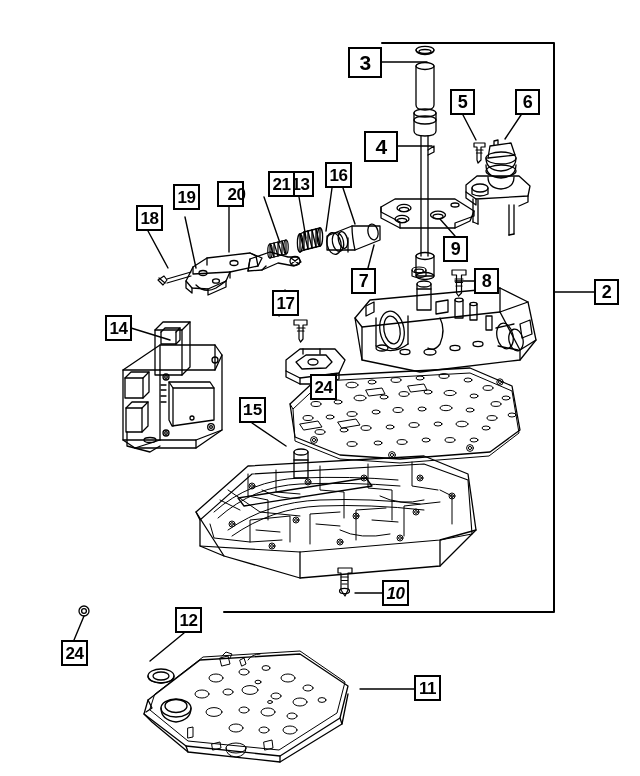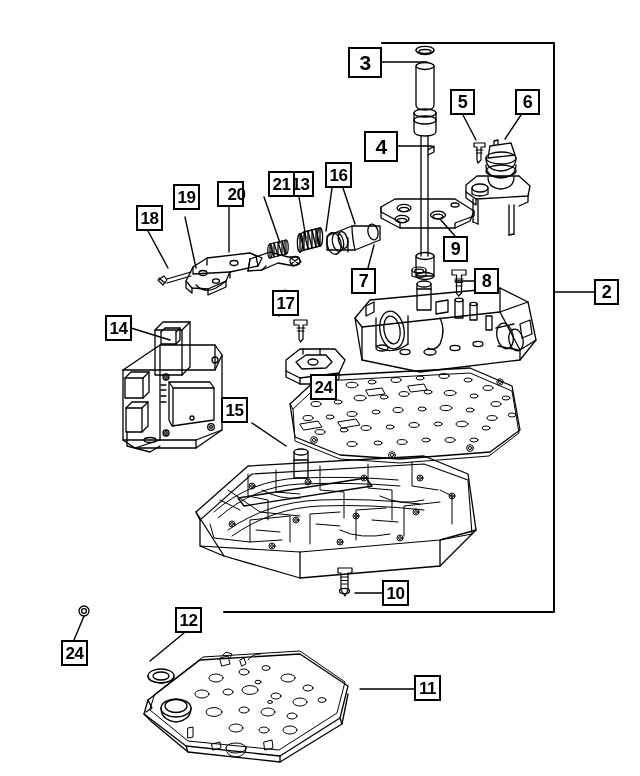--- a/index.html
+++ b/index.html
@@ -500,26 +500,26 @@
 
   <div id="callout-layer">
       <div class="callout sz-sm" style="left: 594px; top: 279px;">2</div>
       <div class="callout sz-lg" style="left: 348px; top: 47px;">3</div>
       <div class="callout sz-lg" style="left: 364px; top: 131px;">4</div>
       <div class="callout sz-sm" style="left: 450px; top: 89px;">5</div>
       <div class="callout sz-sm" style="left: 515px; top: 89px;">6</div>
       <div class="callout sz-sm" style="left: 351px; top: 268px;">7</div>
       <div class="callout sz-sm" style="left: 474px; top: 268px;">8</div>
       <div class="callout sz-sm" style="left: 443px; top: 236px;">9</div>
-      <div class="callout sz-xs" style="left: 382px; top: 580px;">10</div>
+      <div class="callout sz-xs" style="left: 382px; top: 580px; font-style: italic;">10</div>
       <div class="callout sz-xs" style="left: 414px; top: 675px;">11</div>
       <div class="callout sz-xs" style="left: 175px; top: 607px;">12</div>
       <div class="callout sz-xs" style="left: 287px; top: 171px;">13</div>
       <div class="callout sz-xs" style="left: 105px; top: 315px; text-align: center;">14</div>
-      <div class="callout sz-xs" style="left: 221px; top: 397px;">15</div>
+      <div class="callout sz-xs" style="left: 239px; top: 397px; font-family: Liberation Mono, monospace;">15</div>
       <div class="callout sz-xs" style="left: 325px; top: 162px;">16</div>
       <div class="callout sz-xs" style="left: 272px; top: 290px; text-align: right;">17</div>
       <div class="callout sz-xs" style="left: 136px; top: 205px;">18</div>
       <div class="callout sz-xs" style="left: 173px; top: 184px;">19</div>
       <div class="callout sz-xs" style="left: 217px; top: 181px; padding-left: 12px;">20</div>
       <div class="callout sz-xs" style="left: 252px; top: 171px; margin-left: 16px;">21</div>
       <div class="callout sz-xs" style="left: 310px; top: 374px;">24</div>
       <div class="callout sz-xs" style="left: 61px; top: 640px;">24</div>
     </div>
 

